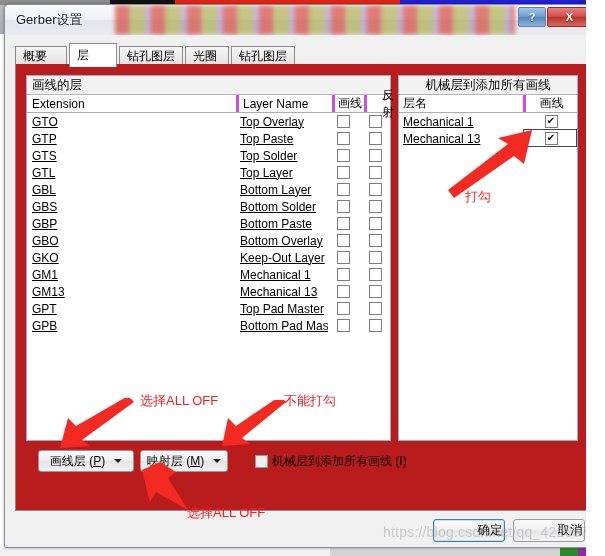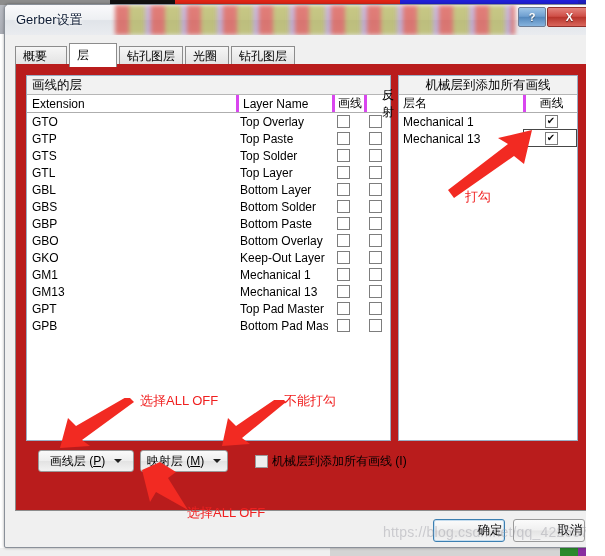--- a/index.html
+++ b/index.html
@@ -279,20 +279,21 @@
   }
   .cell {
     position: absolute;
     top: 0;
     height: 17px;
     display: flex;
     align-items: center;
     font-size: 12px;
     white-space: nowrap;
     overflow: hidden;
+    text-decoration: underline;
   }
   .cbwrap {
     position: absolute;
     top: 1px;
     width: 14px; height: 14px;
     display: flex;
     align-items: center;
     justify-content: center;
   }
   .cb {

